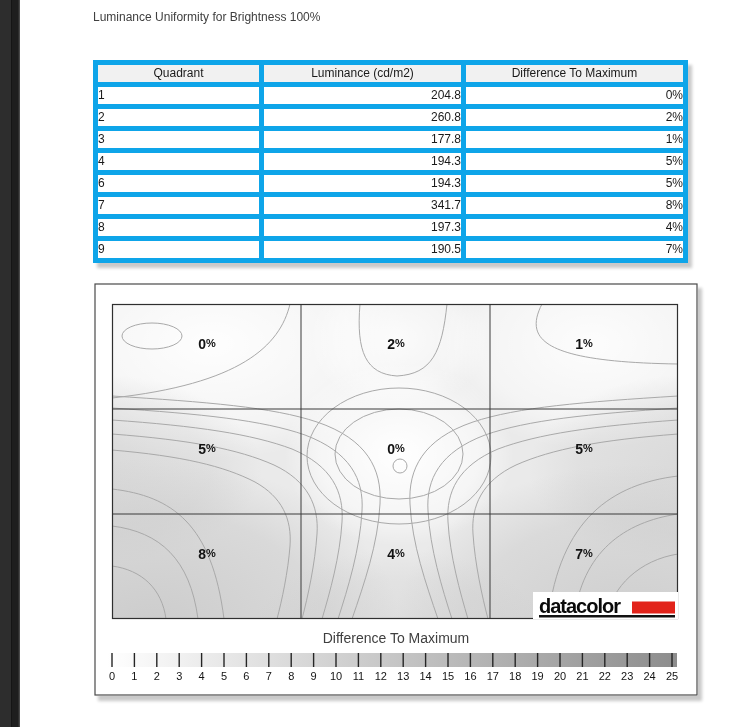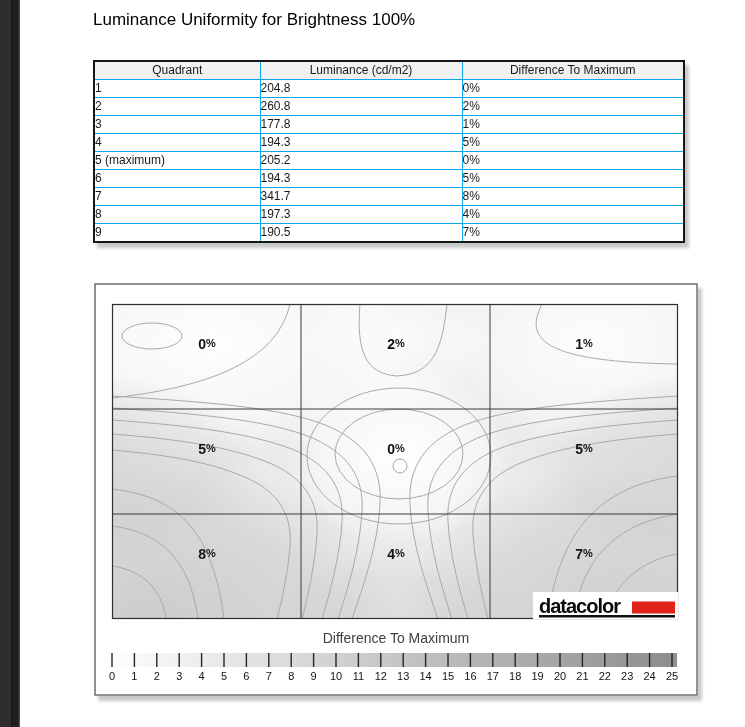--- a/index.html
+++ b/index.html
@@ -11,41 +11,41 @@
     overflow:hidden;
   }
 
   
   .side-strip { position:absolute; left:0; top:0; width:20px; height:727px; background:#2d2d2d; }
   .side-strip .inner-band { position:absolute; left:11px; top:0; width:6px; height:100%; background:#1e1e1e; border-left:1px solid #151515; }
   .side-strip .edge-line { position:absolute; right:0; top:0; width:1px; height:100%; background:#4a4a4a; }
 
   .page-title {
     position:absolute; left:93px; top:10px;
-    font-size:17px; font-weight:400; color:#000000;
+    font-size:12px; font-weight:400; color:#404040;
     white-space:nowrap;
   }
 
   table.data-table {
     position:absolute; left:93px; top:60px;
     width:590px; table-layout:fixed;
     border-collapse:collapse;
     background:#ffffff;
     border:2px solid #161616;
     box-shadow:4px 5px 3px #c9c9c9;
     font-size:12px; color:#1a1a1a;
   }
   table.data-table th, table.data-table td {
-    border:1px solid #0ea5e9;
+    border:5px solid #0ea5e9;
     height:17px; line-height:17px;
     padding:0; overflow:hidden; white-space:nowrap;
   }
   table.data-table th { background:#f1f1f1; font-weight:400; text-align:center; }
   td.cell-q { text-align:left; padding-left:7px; }
-  td.cell-c { text-align:left; }
+  td.cell-c { text-align:right; }
 
   .figure {
     position:absolute; left:94px; top:283px;
     width:604px; height:413px;
     box-shadow:4px 5px 3px #c9c9c9;
     background:#ffffff;
   }
   svg { display:block; }
   svg text { font-family:"Liberation Sans", sans-serif; }
 
@@ -99,25 +99,20 @@
       </tr>
     <tr>
         <td class="cell-q">3</td>
         <td class="cell-c">177.8</td>
         <td class="cell-c">1%</td>
       </tr>
     <tr>
         <td class="cell-q">4</td>
         <td class="cell-c">194.3</td>
         <td class="cell-c">5%</td>
-      </tr>
-    <tr>
-        <td class="cell-q">5 (maximum)</td>
-        <td class="cell-c">205.2</td>
-        <td class="cell-c">0%</td>
       </tr>
     <tr>
         <td class="cell-q">6</td>
         <td class="cell-c">194.3</td>
         <td class="cell-c">5%</td>
       </tr>
     <tr>
         <td class="cell-q">7</td>
         <td class="cell-c">341.7</td>
         <td class="cell-c">8%</td>

